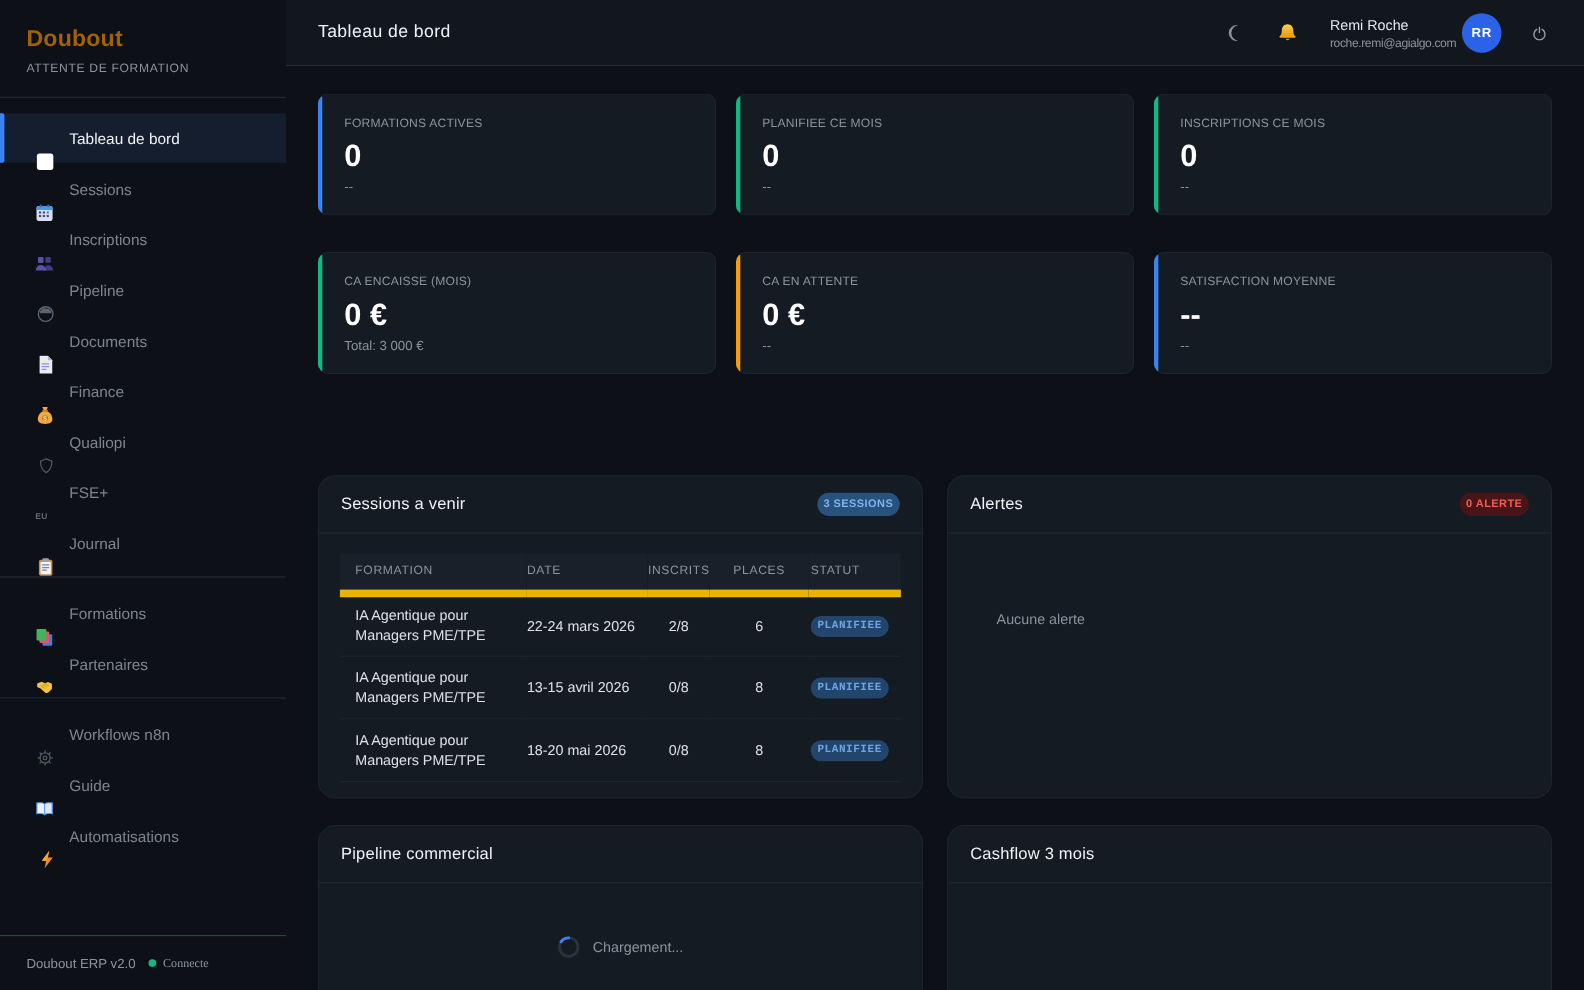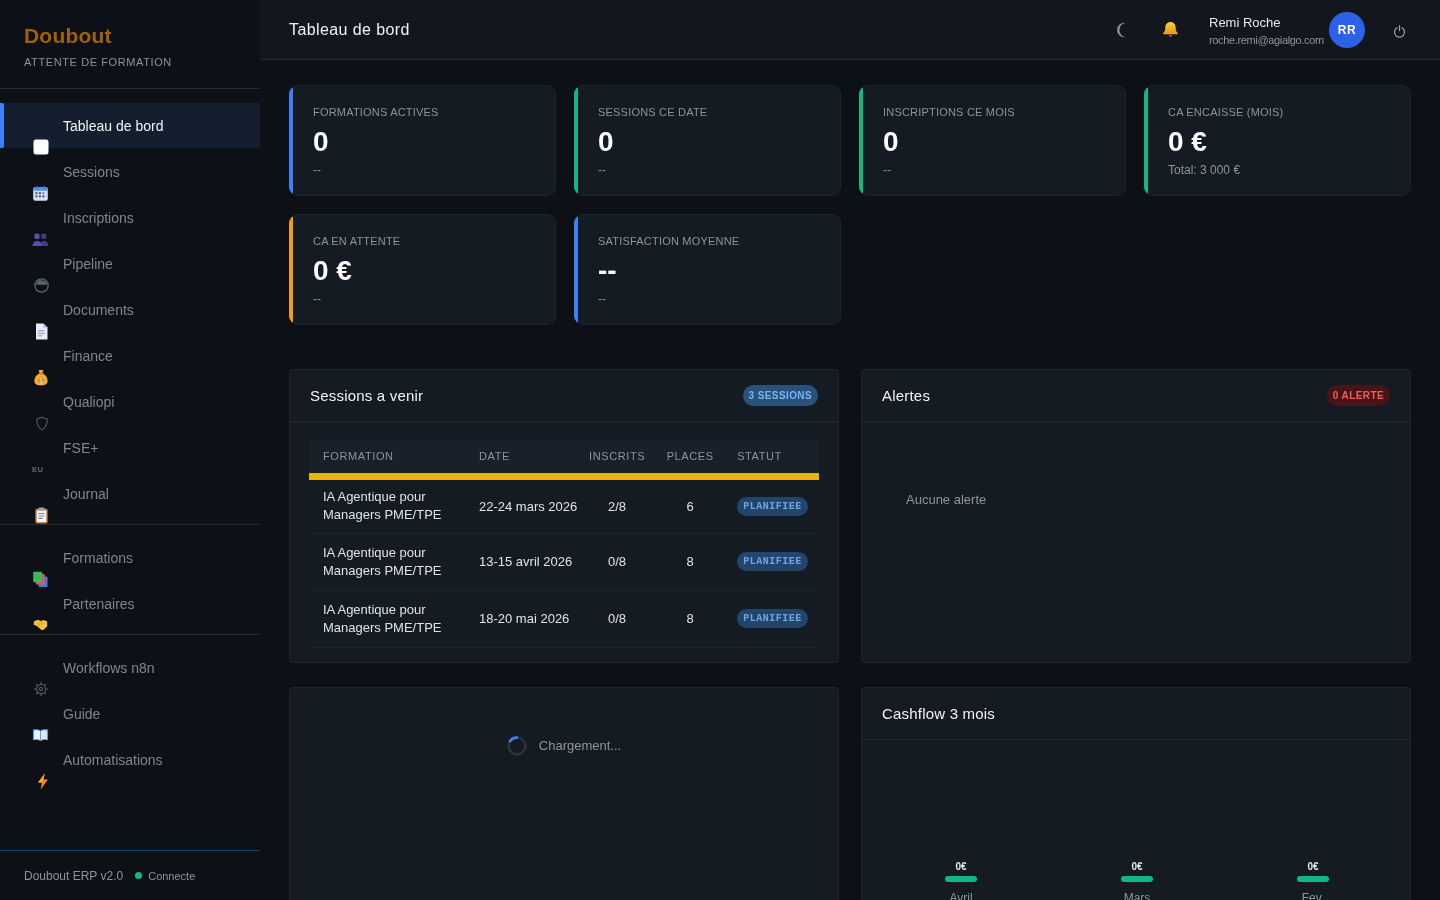--- a/index.html
+++ b/index.html
@@ -35,58 +35,58 @@
     content:""; position:absolute; left:0; top:0; bottom:0; width:4px;
     background:#3b82f6; border-radius:0 2px 2px 0;
   }
   .nav-divider { border-bottom:1px solid #242a33; margin:8px 0 10px 0; }
   .side-footer {
     border-top:1px solid #0c4a6e;
     height:50px; display:flex; align-items:center;
     padding-left:24px; font-size:12px; color:#8b949e;
   }
   .side-footer .dot { width:7px; height:7px; border-radius:50%; background:#10b981; margin:0 6px 0 12px; }
-  .side-footer .conn { font-size:11px; }
+  .side-footer .conn { font-size:11px;font-family:Liberation Serif, serif; }
   
   .main { flex:1; display:flex; flex-direction:column; height:900px; }
   .topbar {
     height:60px; min-height:60px; background:#12161d;
     border-bottom:1px solid #242a33;
     position:relative;
   }
   .topbar h2 { position:absolute; left:29px; top:21px; font-size:16px; font-weight:400; color:#f0f3f6; letter-spacing:0.4px; }
   .top-right > span, .top-right > div { position:absolute; }
   .userinfo { left:949px; top:15px; white-space:nowrap; width:200px; }
   .userinfo .name { font-size:13px; color:#e6e8eb; }
   .userinfo .mail { font-size:11px; color:#8b949e; margin-top:4px; letter-spacing:-0.35px; }
   .avatar {
     left:1069px; top:12px;
     width:36px; height:36px; border-radius:50%; background:#2b62e8;
     color:#fff; font-size:12px; font-weight:700; letter-spacing:0.5px;
     display:flex; align-items:center; justify-content:center;
   }
   .content { padding:25px 29px 0 29px; overflow:hidden; }
   
-  .kpis { display:grid; grid-template-columns:repeat(4,1fr); gap:18px 18px; }
+  .kpis { display:grid; grid-template-columns:repeat(3,1fr); gap:33px 18px; }
   .kpi {
     height:111px; background:#151b23; border:1px solid #1d242d; border-left:none;
     border-radius:9px; padding:20px 16px 0 24px;
     position:relative; overflow:hidden;
   }
   .kpi::before { content:""; position:absolute; left:0; top:0; bottom:0; width:4px; }
   .kpi.b::before { background:#3b82f6; }
   .kpi.g::before { background:#10b981; }
   .kpi.o::before { background:#f59e0b; }
   .kpi .lbl { font-size:11px; line-height:13px; color:#8b949e; letter-spacing:0.2px; }
   .kpi .val { font-size:28px; line-height:30px; font-weight:700; color:#fff; margin-top:8px; }
   .kpi .sub { font-size:12px; line-height:14px; color:#8b949e; margin-top:6px; }
   
   .panels { margin-top:26px; display:grid; grid-template-columns:1fr 1fr; gap:24px 22px; }
   .panel {
-    background:#151b23; border:1px solid #1d242d; border-radius:4px;
+    background:#151b23; border:1px solid #1d242d; border-radius:16px;
     height:294px; overflow:hidden;
   }
   .panel .phead {
     height:52px; display:flex; align-items:center;
     padding:0 20px; border-bottom:1px solid #242a33;
   }
   .panel .phead h3 { font-size:15px; font-weight:400; color:#f0f3f6; letter-spacing:0.2px; }
   .badge {
     margin-left:auto; font-size:10px; font-weight:700; letter-spacing:0.4px;
     padding:5px 6px; border-radius:999px;
@@ -286,21 +286,21 @@
       </div>
     </div>
     <div class="content">
       <div class="kpis">
         <div class="kpi b">
           <div class="lbl">FORMATIONS ACTIVES</div>
           <div class="val">0</div>
           <div class="sub">--</div>
         </div>
         <div class="kpi g">
-          <div class="lbl">SESSIONS CE DATE</div>
+          <div class="lbl">PLANIFIEE CE MOIS</div>
           <div class="val">0</div>
           <div class="sub">--</div>
         </div>
         <div class="kpi g">
           <div class="lbl">INSCRIPTIONS CE MOIS</div>
           <div class="val">0</div>
           <div class="sub">--</div>
         </div>
         <div class="kpi g">
           <div class="lbl">CA ENCAISSE (MOIS)</div>
@@ -373,20 +373,23 @@
           </div>
         </div>
         <div class="panel">
           <div class="phead">
             <h3>Alertes</h3>
             <span class="badge red">0 ALERTE</span>
           </div>
           <div class="alert-empty">Aucune alerte</div>
         </div>
         <div class="panel">
+          <div class="phead">
+            <h3>Pipeline commercial</h3>
+          </div>
           <div class="loading">
             <svg class="spinner" viewBox="0 0 20 20">
               <circle cx="10" cy="10" r="8.4" fill="none" stroke="#2b323c" stroke-width="2.6"></circle>
               <path d="M3 5.2 A8.4 8.4 0 0 1 10 1.6" fill="none" stroke="#3b82f6" stroke-width="2.6" stroke-linecap="round"></path>
             </svg>
             <span class="txt">Chargement...</span>
           </div>
         </div>
         <div class="panel">
           <div class="phead">

